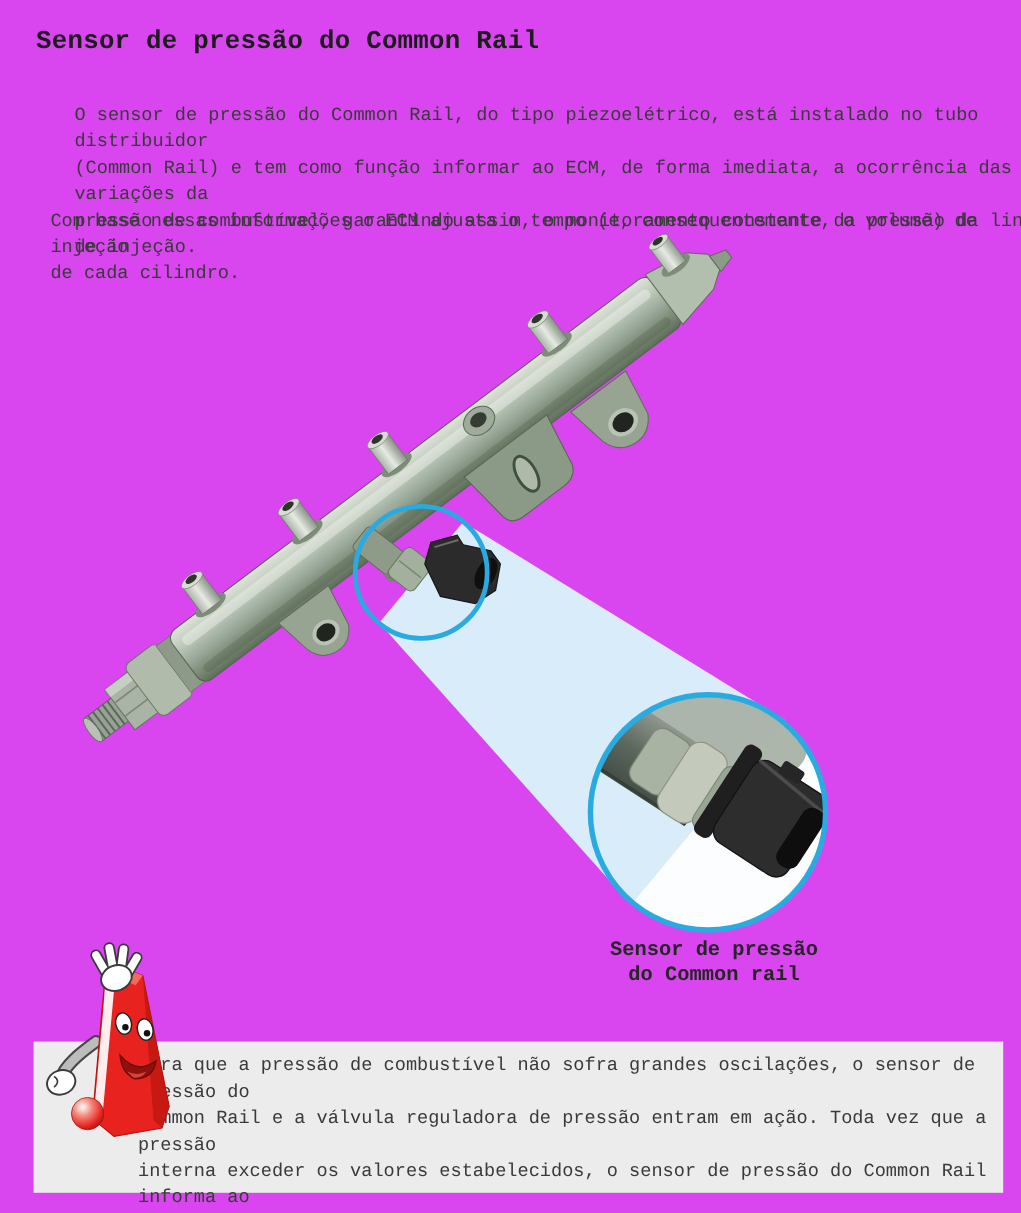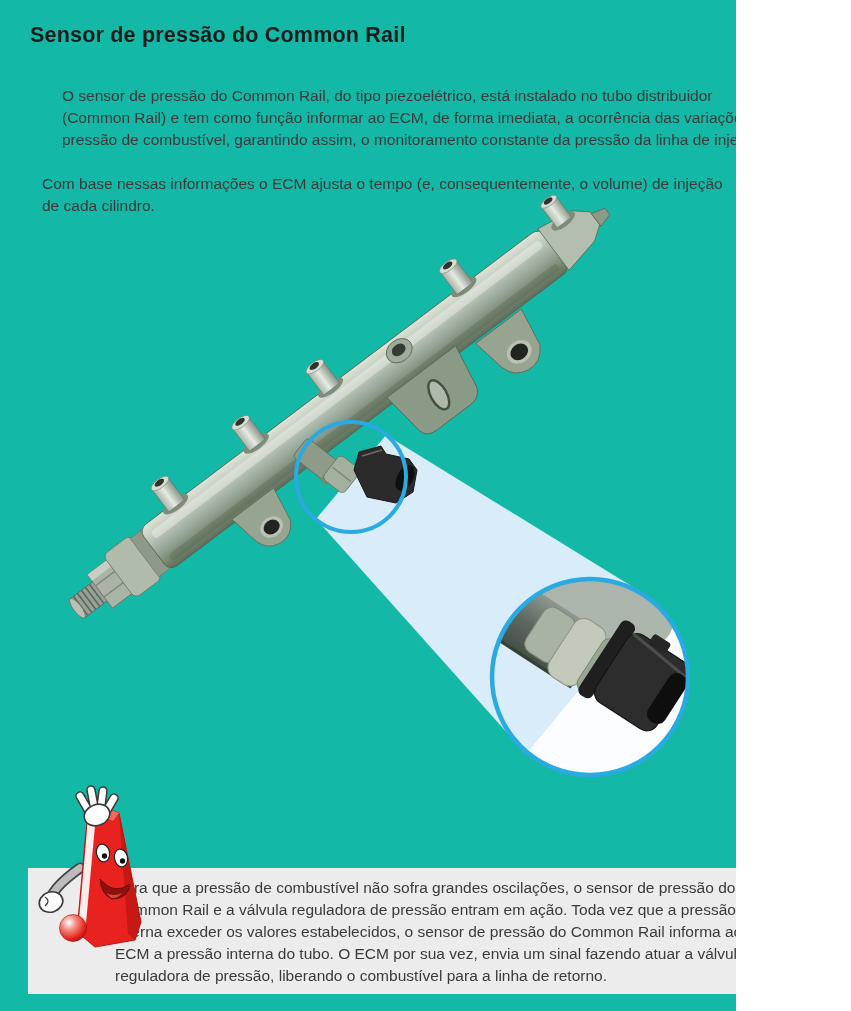--- a/index.html
+++ b/index.html
@@ -1,17 +1,17 @@
 <!DOCTYPE html>
 <html><head>
 <meta charset="utf-8">
 <style>
   html,body{margin:0;padding:0;background:#ffffff;}
-  .page{position:relative;width:736px;height:1011px;background:#14b8a6;overflow:hidden;
-        font-family:Liberation Sans, sans-serif;}
+  .page{position:relative;width:851px;height:1011px;background:#d946ef;overflow:hidden;
+        font-family:Liberation Mono, monospace;}
   .title{position:absolute;left:30px;top:9px;font-size:21.5px;font-weight:bold;
          color:#1c1c1c;letter-spacing:.2px;z-index:3;}
   .para{position:absolute;left:30px;width:816px;font-size:15.5px;line-height:22px;
         color:#3a3a3a;white-space:pre-line;z-index:3;}
   #p1{top:69px;margin-left:32px;}
   #p2{top:157px;margin-left:12px;}
   .caption{position:absolute;left:500px;top:782px;width:190px;text-align:center;
            font-size:17px;line-height:21px;font-weight:bold;color:#262626;
            white-space:pre-line;z-index:3;}
   .notebox{position:absolute;left:28px;top:868px;width:808px;height:126px;
@@ -204,20 +204,22 @@
         <path d="M88,810 L80,796 M94,806 L91,790 M101,806 L103,791 M107,810 L114,798" stroke="#ffffff" stroke-width="6.5" stroke-linecap="round" fill="none"></path>
         <ellipse cx="97" cy="815" rx="13" ry="10.5" transform="rotate(-20 97 815)" fill="#ffffff" stroke="#3a3a3a" stroke-width="1.6"></ellipse>
       </g>
       <ellipse cx="51" cy="902" rx="12" ry="10" transform="rotate(-20 51 902)" fill="#ffffff" stroke="#3a3a3a" stroke-width="1.6"></ellipse>
       <path d="M45,897 Q51,901 45,906" fill="none" stroke="#3a3a3a" stroke-width="1.3"></path>
 
       <circle cx="73" cy="928" r="13.5" fill="url(#ballGrad)" stroke="#a00f0b" stroke-width="0.6"></circle>
     </g>
   </svg>
 
+  <div class="caption">Sensor de pressão
+do Common rail</div>
 
   <div class="notebox">
     <div class="notetext">Para que a pressão de combustível não sofra grandes oscilações, o sensor de pressão do
 Common Rail e a válvula reguladora de pressão entram em ação. Toda vez que a pressão
 interna exceder os valores estabelecidos, o sensor de pressão do Common Rail informa ao
 ECM a pressão interna do tubo. O ECM por sua vez, envia um sinal fazendo atuar a válvula
 reguladora de pressão, liberando o combustível para a linha de retorno.</div>
   </div>
 
 </div>

